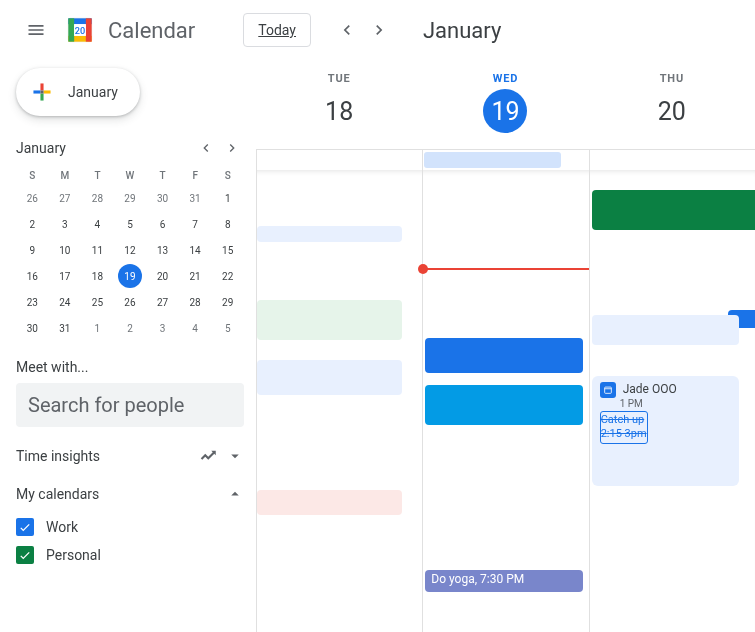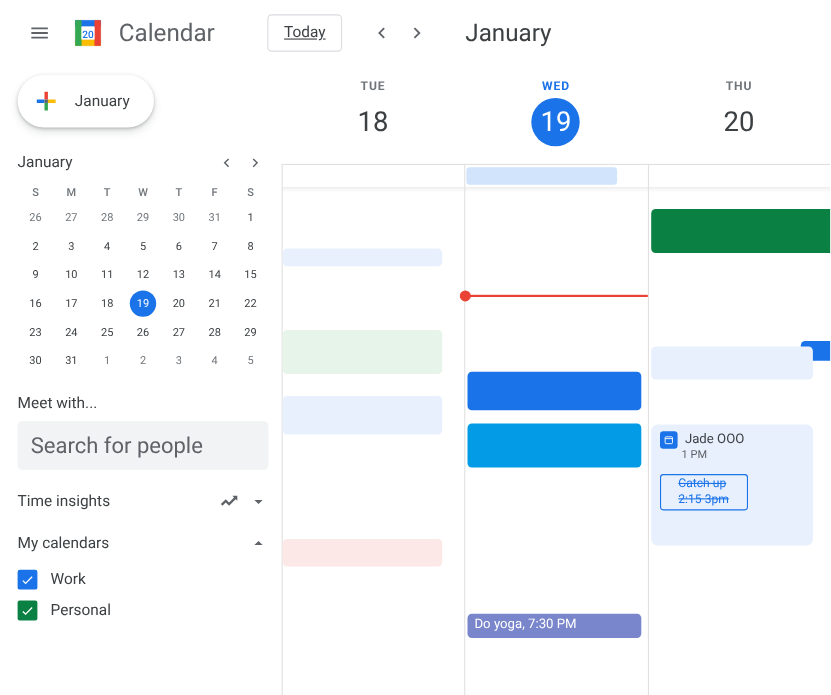--- a/index.html
+++ b/index.html
@@ -78,21 +78,21 @@
 .c-blue { background: #1a73e8; color: #fff; }
 .c-skyblue { background: #039be5; color: #fff; }
 .c-palepink { background: #fce8e6; }
 .c-grayish { background: #e4e7ec; color: #3c4043; }
 .c-purple { background: #7986cb; color: #fff; }
 .c-green { background: #0b8043; color: #fff; }
 .c-lightblue { background: #e8f0fe; }
 
 .ooo-card { position: absolute; background: #e8f0fe; border-radius: 6px; padding: 6px 8px; font-size: 12px; color: #3c4043; }
 .ooo-icon { width: 16px; height: 16px; background: #1a73e8; border-radius: 3px; display: inline-flex; align-items: center; justify-content: center; color: #fff; font-size: 10px; vertical-align: middle; }
-.crossed { text-decoration: line-through; color: #1a73e8; border: 1px solid #1a73e8; border-radius: 3px; padding: 1px 16px; display: inline-block; margin-top: 12px; font-size: 11px; line-height: 1.3; }
+.crossed { text-decoration: line-through; color: #1a73e8; border: 1px solid #1a73e8; border-radius: 3px; padding: 1px 0; display: inline-block; margin-top: 2px; font-size: 11px; line-height: 1.3; }
 .ooo-name { display: inline-block; margin-left: 4px; }
 .ooo-time { font-size: 10px; color: #5f6368; margin-left: 20px; }
 
 svg { display: block; }
 </style>
 </head>
 <body>
 
 <div class="app">
 
@@ -278,30 +278,30 @@
           <div class="event c-paleblue" style="top:190px;height:35px;left:0;right:20px"></div>
           <div class="event c-palepink" style="top:320px;height:25px;left:0;right:20px"></div>
         </div>
 
         <div class="col">
           <div class="now-line">
               <div class="now-dot"></div>
             </div>
           <div class="event c-blue" style="top:168px;height:35px;left:2px;right:6px"></div>
           <div class="event c-skyblue" style="top:215px;height:40px;left:2px;right:6px"></div>
-          <div class="event c-purple" style="top:388px;height:22px;left:2px;right:6px;padding:2px 6px">
+          <div class="event c-purple" style="top:400px;height:22px;left:2px;right:6px;padding:2px 6px">
             <span>Do yoga, 7:30 PM</span>
           </div>
         </div>
 
         <div class="col">
           <div class="event c-green" style="top:20px;height:40px;left:2px;right:0;border-radius:4px 0 0 4px"></div>
           <div class="event c-blue" style="top:140px;height:18px;left:138px;right:0;border-radius:4px 0 0 4px"></div>
           <div class="event c-lightblue" style="top:145px;height:30px;left:2px;right:16px"></div>
-          <div class="ooo-card" style="top:216px;left:2px;right:16px;height:110px">
+          <div class="ooo-card" style="top:206px;left:2px;right:16px;height:110px">
             <div>
               <span class="ooo-icon">
                 <svg width="10" height="10" viewBox="0 0 24 24" fill="#fff">
                     <rect x="4" y="5" width="16" height="15" rx="2" fill="none" stroke="#fff" stroke-width="2"></rect>
                     <line x1="4" y1="9" x2="20" y2="9" stroke="#fff" stroke-width="2"></line>
                   </svg>
               </span>
               <span class="ooo-name">Jade OOO</span>
             </div>
             <div class="ooo-time">1 PM</div>

